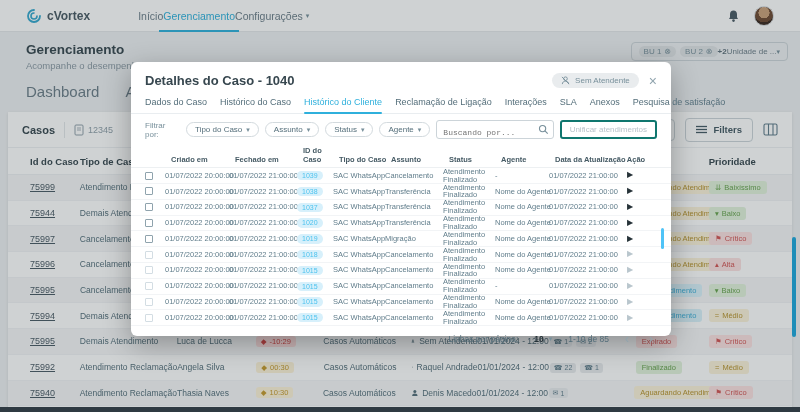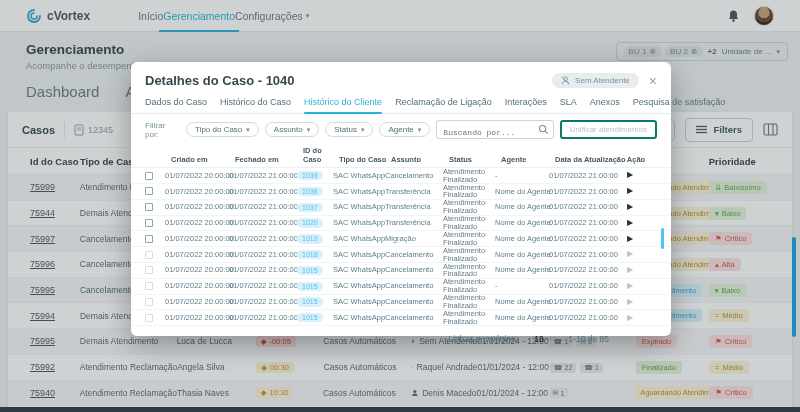--- a/index.html
+++ b/index.html
@@ -15,21 +15,21 @@
   .nav-item { font-size:10.5px; color:#6b7d88; display:flex; align-items:center; gap:3px; position:relative; cursor:pointer; }
   .nav-item.active { color:var(--accent); }
   .nav-item.active::after { content:""; position:absolute; left:-4px; right:-4px; bottom:0; height:2px; background:var(--accent); }
   .nav-right { margin-left:auto; display:flex; align-items:center; gap:14px; }
   .avatar { width:20px; height:20px; border-radius:50%; background:radial-gradient(circle at 50% 32%, #caa07a 0 36%, #6d4a33 37% 62%, #3c2a20 63% 100%); border:1px solid #d8dcdf; }
 
   
   .page-head { padding:10px 26px 0; position:relative; }
   .page-title { font-size:13.5px; font-weight:bold; color:#37474f; }
   .page-sub { font-size:9.5px; color:#8a99a4; margin-top:3px; }
-  .bu-box { position:absolute; right:12px; top:10px; border:1px solid #ccd4d9; border-radius:4px; padding:3px 7px; display:flex; align-items:center; gap:5px; font-size:8px; color:#6b7d88; background:transparent; }
+  .bu-box { position:absolute; right:12px; top:10px; border:1px solid #ccd4d9; border-radius:4px; padding:3px 7px; display:flex; align-items:center; font-size:8px; color:#6b7d88; background:transparent; }
   .bu-chip { background:#dfe3e6; border-radius:8px; padding:1px 5px; display:flex; gap:3px; align-items:center; color:#78909b; }
   .bu-more { font-weight:bold; color:#5d6f7a; }
   .caret { font-size:7px; color:#78909b; }
 
   
   .page-tabs { display:flex; gap:26px; padding:0 26px; margin-top:12px; height:20px; }
   .ptab { font-size:15px; color:#6b7d88; position:relative; cursor:pointer; }
   .ptab.active { color:var(--accent); font-weight:bold; }
   .ptab.active::after { content:""; position:absolute; left:0; right:0; bottom:-2px; height:2px; background:var(--accent); }
 
@@ -287,21 +287,21 @@
               <span>=</span>
               <span>Médio</span>
             </span></div>
         </div>
         <div class="bg-row">
           <div class="bg-cell c0"><span class="id-link">75995</span></div>
           <div class="bg-cell c1">Demais Atendimento</div>
           <div class="bg-cell c2">Luca de Lucca</div>
           <div class="bg-cell c3"><span class="tchip red">
               <span>◆</span>
-              <span>-00:05</span>
+              <span>-10:29</span>
             </span></div>
           <div class="bg-cell c4">Casos Automáticos</div>
           <div class="bg-cell c5 agent-cell">
             <svg width="8" height="8" viewBox="0 0 10 10">
               <circle cx="5" cy="3" r="2" fill="#546e7a"></circle>
               <path d="M1.5 9 C1.5 6.8 3 5.8 5 5.8 C7 5.8 8.5 6.8 8.5 9 Z" fill="#546e7a"></path>
             </svg>
             <span>Sem Atendente</span>
           </div>
           <div class="bg-cell c6">01/01/2024 - 12:00</div>

